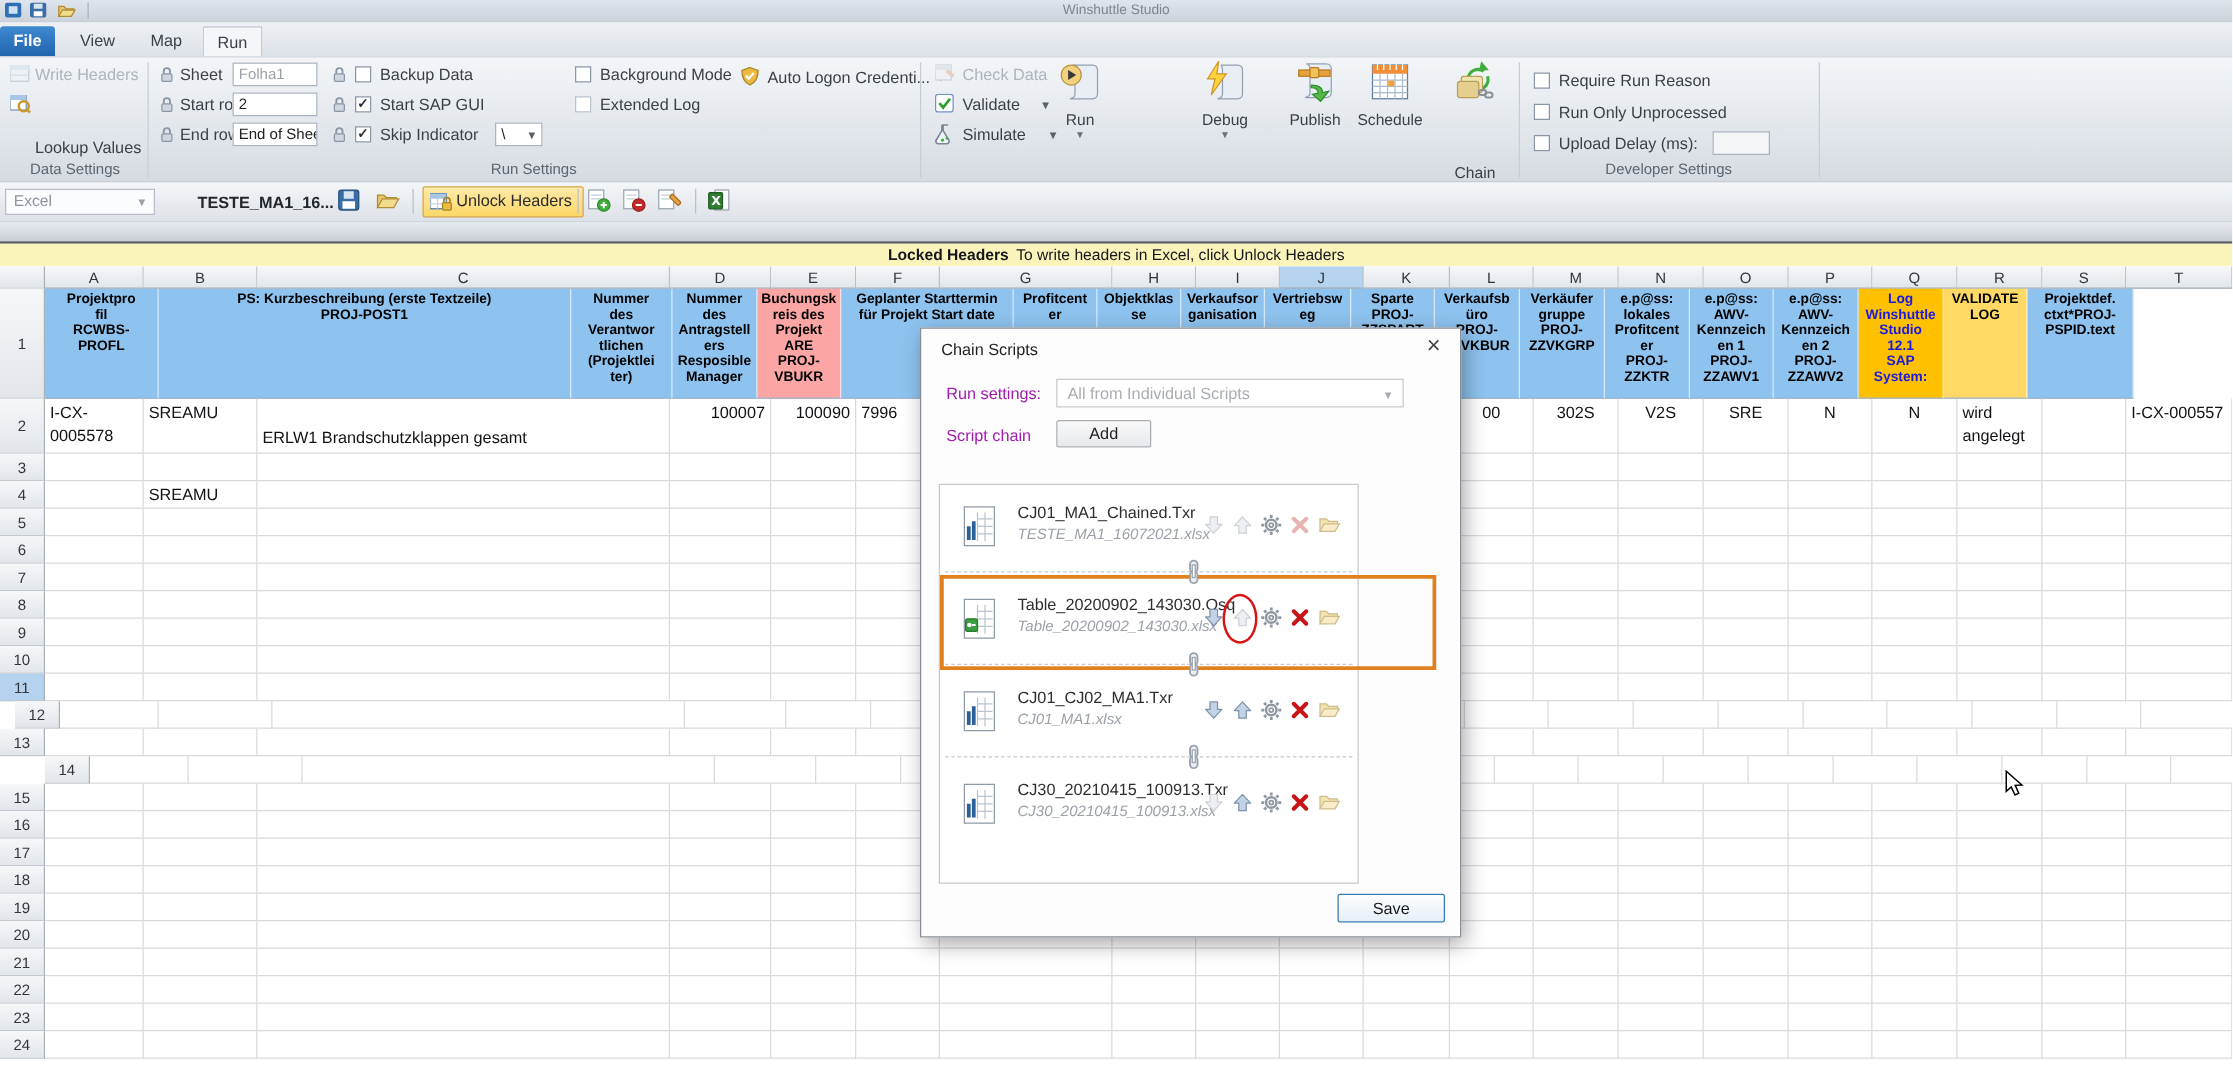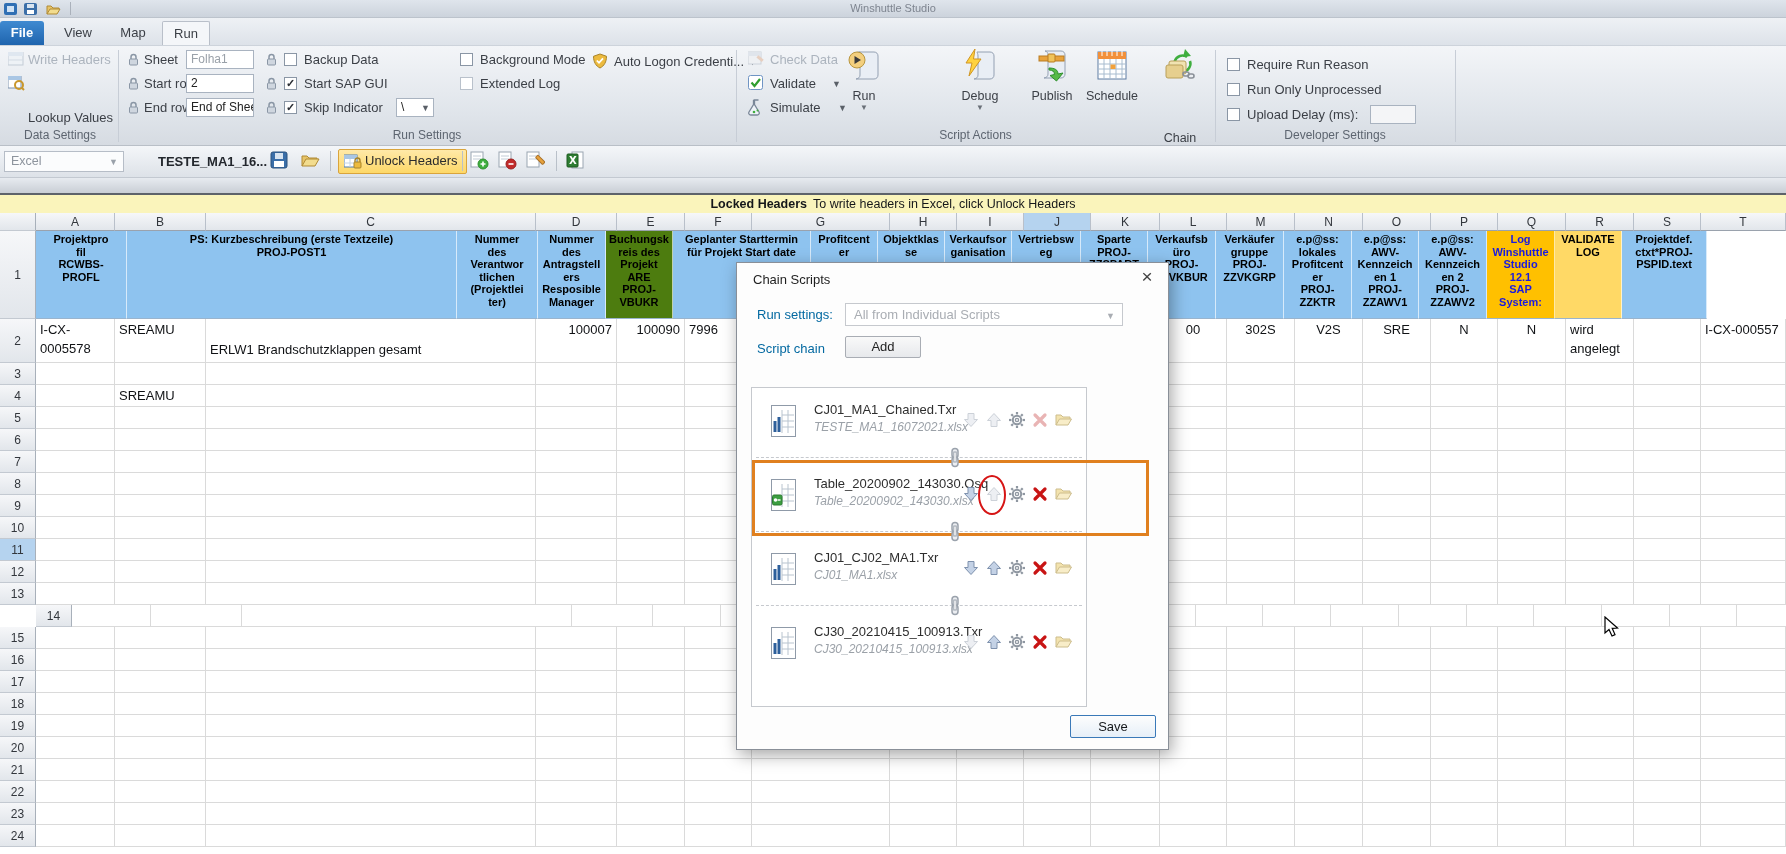--- a/index.html
+++ b/index.html
@@ -84,21 +84,21 @@
   .dcell { flex:none; font-size:13px; color:#101215; border-right:1px solid #dadada;
     border-bottom:1px solid #dadada; overflow:hidden; display:flex; align-items:flex-start;
     padding:1px 4px; white-space:pre-line; line-height:19px; }
 
   
   .dialog { position:absolute; left:736px; top:262px; width:433px; height:488px; background:#fdfdfd;
     border:1px solid #898f98; box-shadow:3px 5px 16px rgba(0,0,0,.35); font-size:13px; color:#2b2b2b; }
   .dlg-title { position:absolute; left:16px; top:9px; font-size:13px; color:#1f1f1f; }
   .dlg-close { position:absolute; right:10px; top:3px; font-size:19px; color:#444; width:22px;
     text-align:center; }
-  .dlg-label { position:absolute; left:20px; font-size:13px; color:#0369a1; }
+  .dlg-label { position:absolute; left:20px; font-size:13px; color:#a21caf; }
   .dlg-combo { position:absolute; left:108px; top:40px; width:278px; height:23px; background:#fff;
     border:1px solid #c6c9ce; color:#a9adb3; padding:3px 8px; }
   .dlg-combo .ca { position:absolute; right:7px; top:7px; font-size:9px; color:#a9adb3; }
   .addbtn { position:absolute; left:108px; top:73px; width:76px; height:22px; text-align:center;
     line-height:20px; background:linear-gradient(#f9f9f9,#e7e9ec); border:1px solid #a9adb4;
     border-radius:2px; color:#222; }
   .chainlist { position:absolute; left:14px; top:124px; width:336px; height:320px; background:#fff;
     border:1px solid #c6c9ce; }
   .chain-item { position:relative; height:50px; }
   .ci-icon { position:absolute; left:16px; top:8px; width:30px; height:34px; }
@@ -320,21 +320,20 @@
             <rect x="6" y="13" width="17" height="13" rx="2" fill="#f0e3b2" stroke="#b9a05a"></rect>
             <rect x="3" y="17" width="17" height="13" rx="2" fill="#e6cf8e" stroke="#b9a05a"></rect>
             <g fill="none" stroke="#8a9098" stroke-width="1.6">
               <rect x="20" y="24" width="6" height="4" rx="2"></rect>
               <rect x="25" y="26" width="6" height="4" rx="2"></rect>
             </g>
           </svg></span>
       <div class="blabel" style="white-space:pre-line;margin-top:44px;">Chain
 Scripts</div>
     </div>
-    <div class="glabel" style="left:736px;width:479px;">Script Actions</div>
     <div class="gsep" style="left:1215px;"></div>
 
     <span class="cb" style="left:1227px;top:12px;"></span>
     <span class="rbtxt" style="left:1247px;top:11px;">Require Run Reason</span>
     <span class="cb" style="left:1227px;top:37px;"></span>
     <span class="rbtxt" style="left:1247px;top:36px;">Run Only Unprocessed</span>
     <span class="cb" style="left:1227px;top:62px;"></span>
     <span class="rbtxt" style="left:1247px;top:61px;">Upload Delay (ms):</span>
     <div class="rbinput" style="left:1370px;top:59px;width:46px;background:#f4f5f7;"></div>
     <div class="glabel" style="left:1215px;width:240px;">Developer Settings</div>
@@ -447,21 +446,21 @@
 Verantwor
 tlichen
 (Projektlei
 ter)</div>
         <div class="hcell" style="width: 68px; height: 88px; background: rgb(142, 195, 239); color: rgb(0, 0, 0);">Nummer
 des
 Antragstell
 ers
 Resposible
 Manager</div>
-        <div class="hcell" style="width: 67px; height: 88px; background: #4d7c0f; color: rgb(0, 0, 0); text-align: center;">Buchungsk
+        <div class="hcell" style="width: 67px; height: 88px; background: #fca5a5; color: rgb(0, 0, 0); text-align: center;">Buchungsk
 reis des
 Projekt
 ARE
 PROJ-
 VBUKR</div>
         <div class="hcell" style="width: 138px; height: 88px; background: rgb(142, 195, 239); color: rgb(0, 0, 0);">Geplanter Starttermin
 für Projekt Start date</div>
         <div class="hcell" style="width: 67px; height: 88px; background: rgb(142, 195, 239); color: rgb(0, 0, 0);">Profitcent
 er</div>
         <div class="hcell" style="width: 67px; height: 88px; background: rgb(142, 195, 239); color: rgb(0, 0, 0);">Objektklas
@@ -736,21 +735,21 @@
         <div class="dcell" style="width: 68px; height: 22px;"></div>
         <div class="dcell" style="width: 68px; height: 22px;"></div>
         <div class="dcell" style="width: 68px; height: 22px;"></div>
         <div class="dcell" style="width: 67px; height: 22px;"></div>
         <div class="dcell" style="width: 68px; height: 22px;"></div>
         <div class="dcell" style="width: 68px; height: 22px;"></div>
         <div class="dcell" style="width: 67px; height: 22px;"></div>
         <div class="dcell" style="width: 85px; height: 22px;"></div>
       </div>
       <div class="srow" style="height: 22px;">
-        <div class="gut" style="height: 22px;">12</div>
+        <div class="gut" style="height: 22px; margin-left: 12px;">12</div>
         <div class="dcell" style="width: 79px; height: 22px;"></div>
         <div class="dcell" style="width: 91px; height: 22px;"></div>
         <div class="dcell" style="width: 330px; height: 22px;"></div>
         <div class="dcell" style="width: 81px; height: 22px;"></div>
         <div class="dcell" style="width: 68px; height: 22px;"></div>
         <div class="dcell" style="width: 67px; height: 22px;"></div>
         <div class="dcell" style="width: 138px; height: 22px;"></div>
         <div class="dcell" style="width: 67px; height: 22px;"></div>
         <div class="dcell" style="width: 67px; height: 22px;"></div>
         <div class="dcell" style="width: 67px; height: 22px;"></div>

